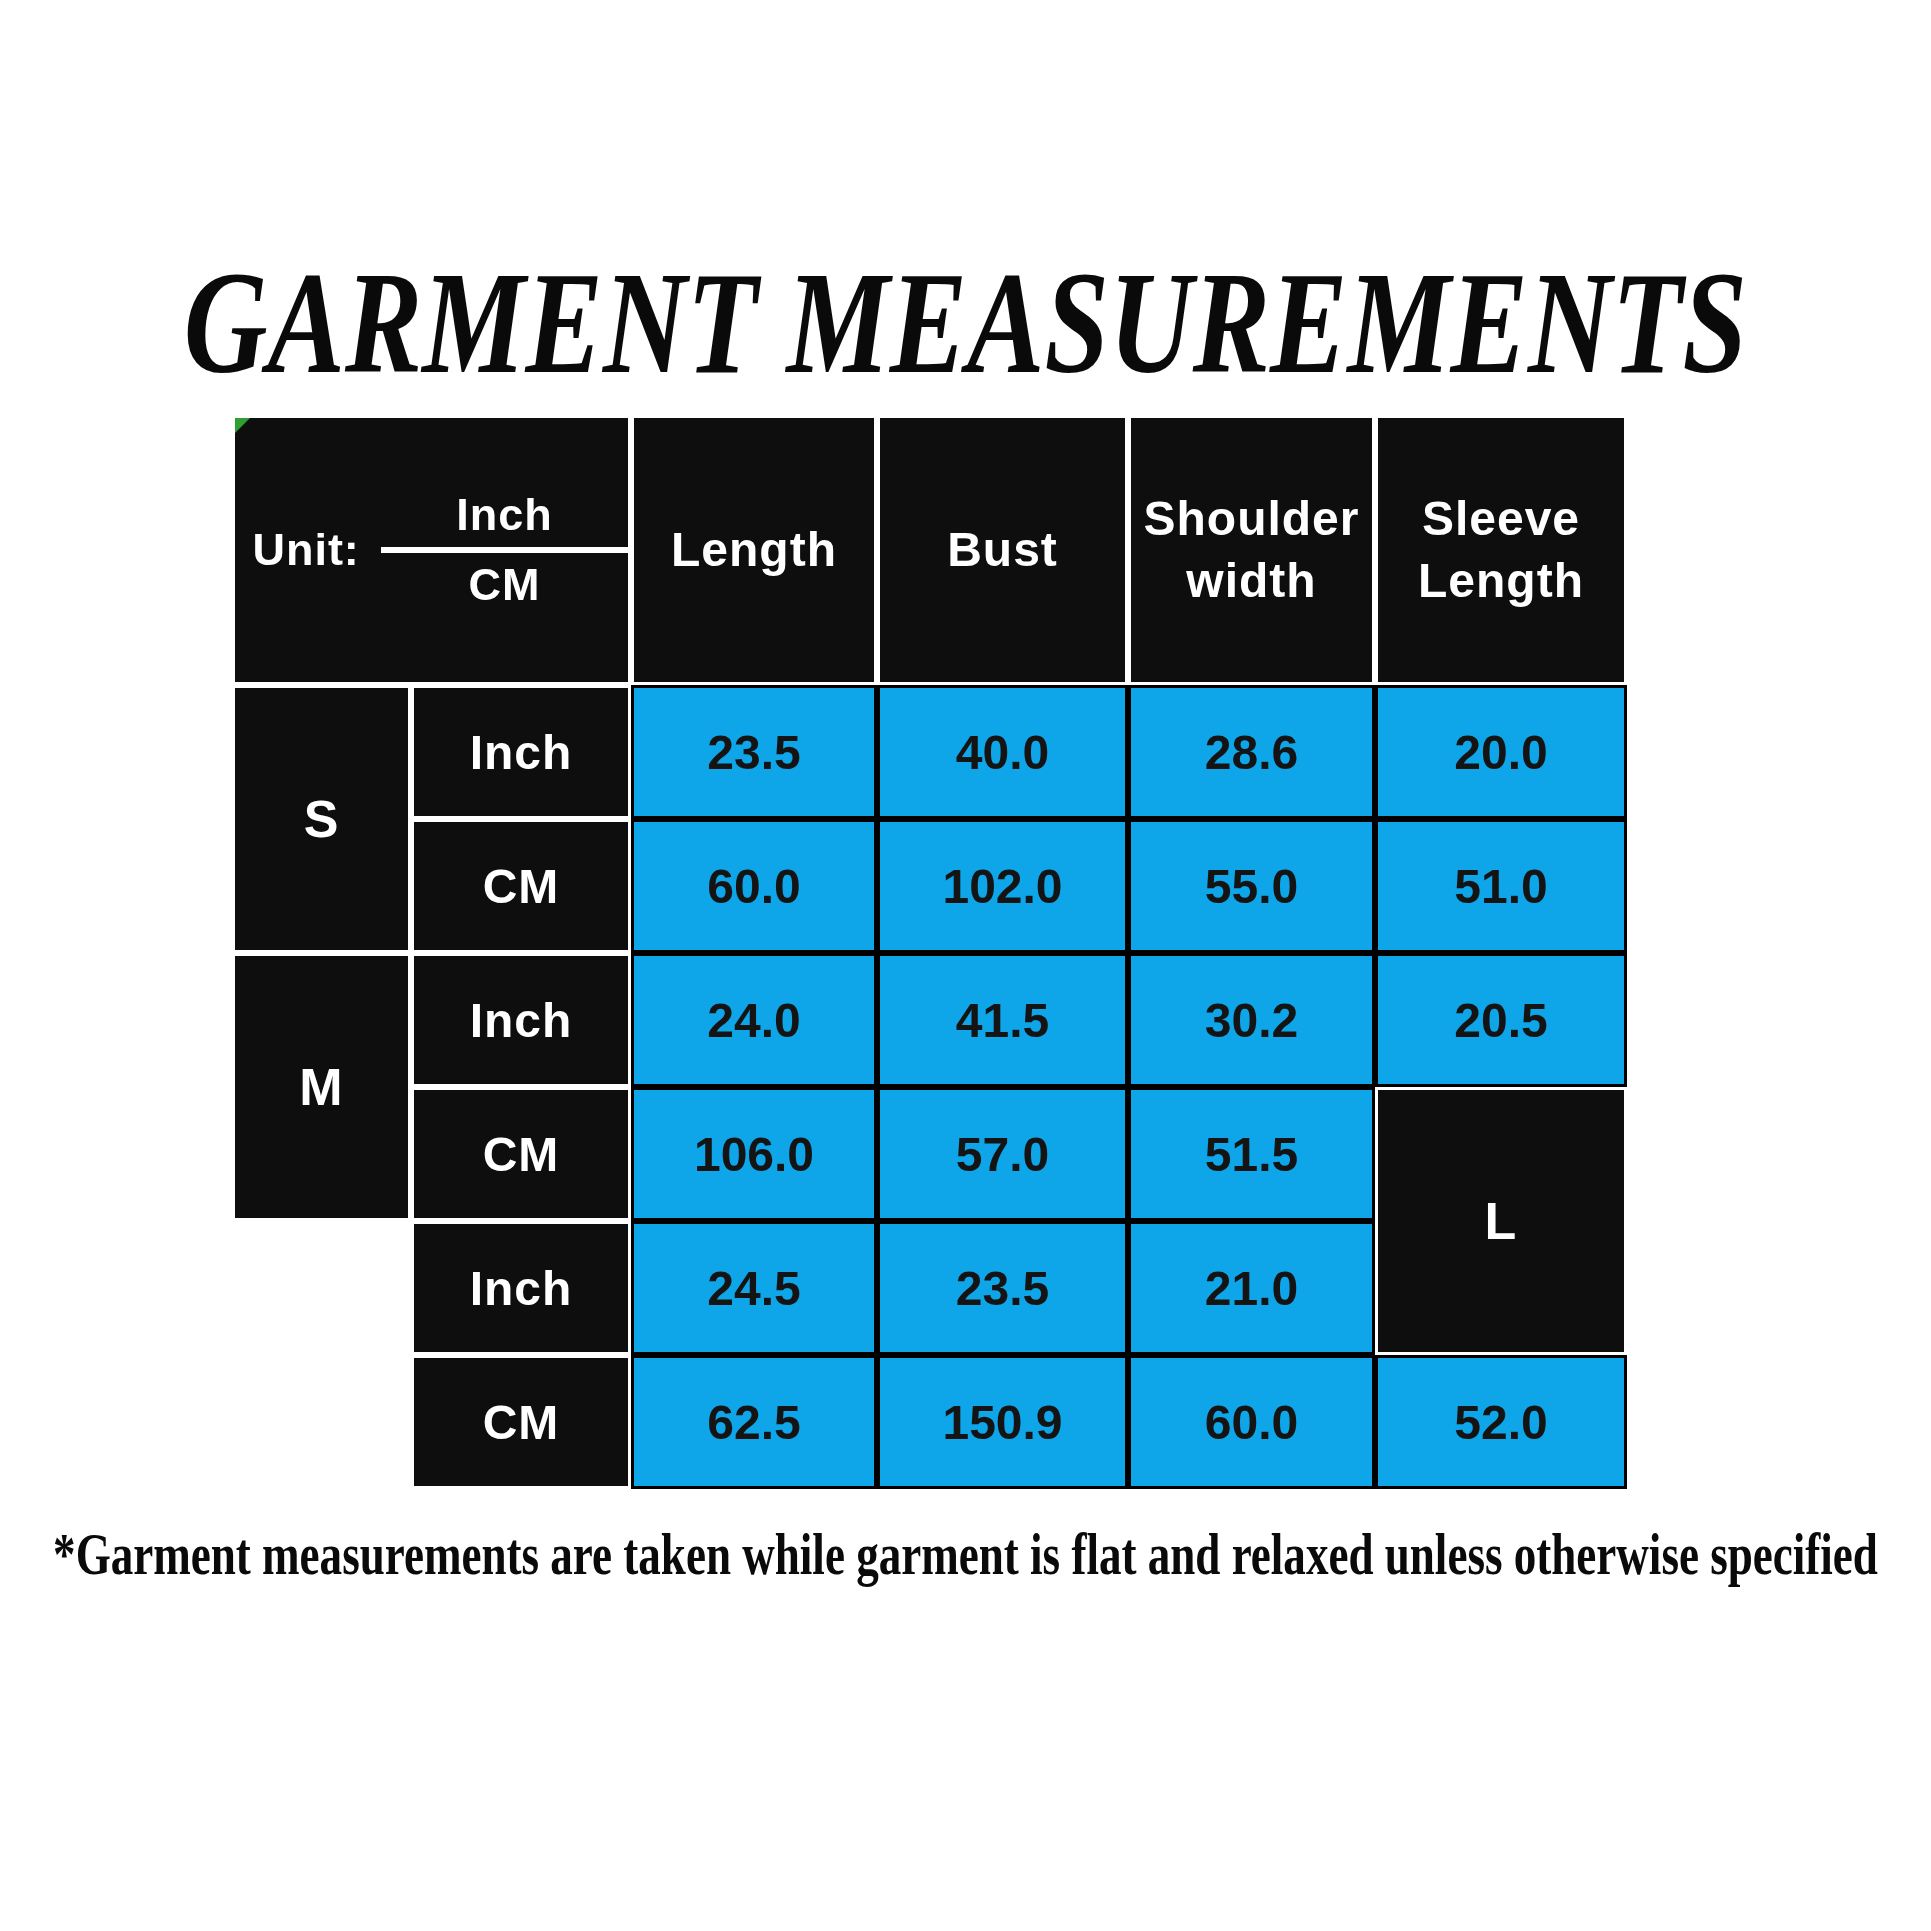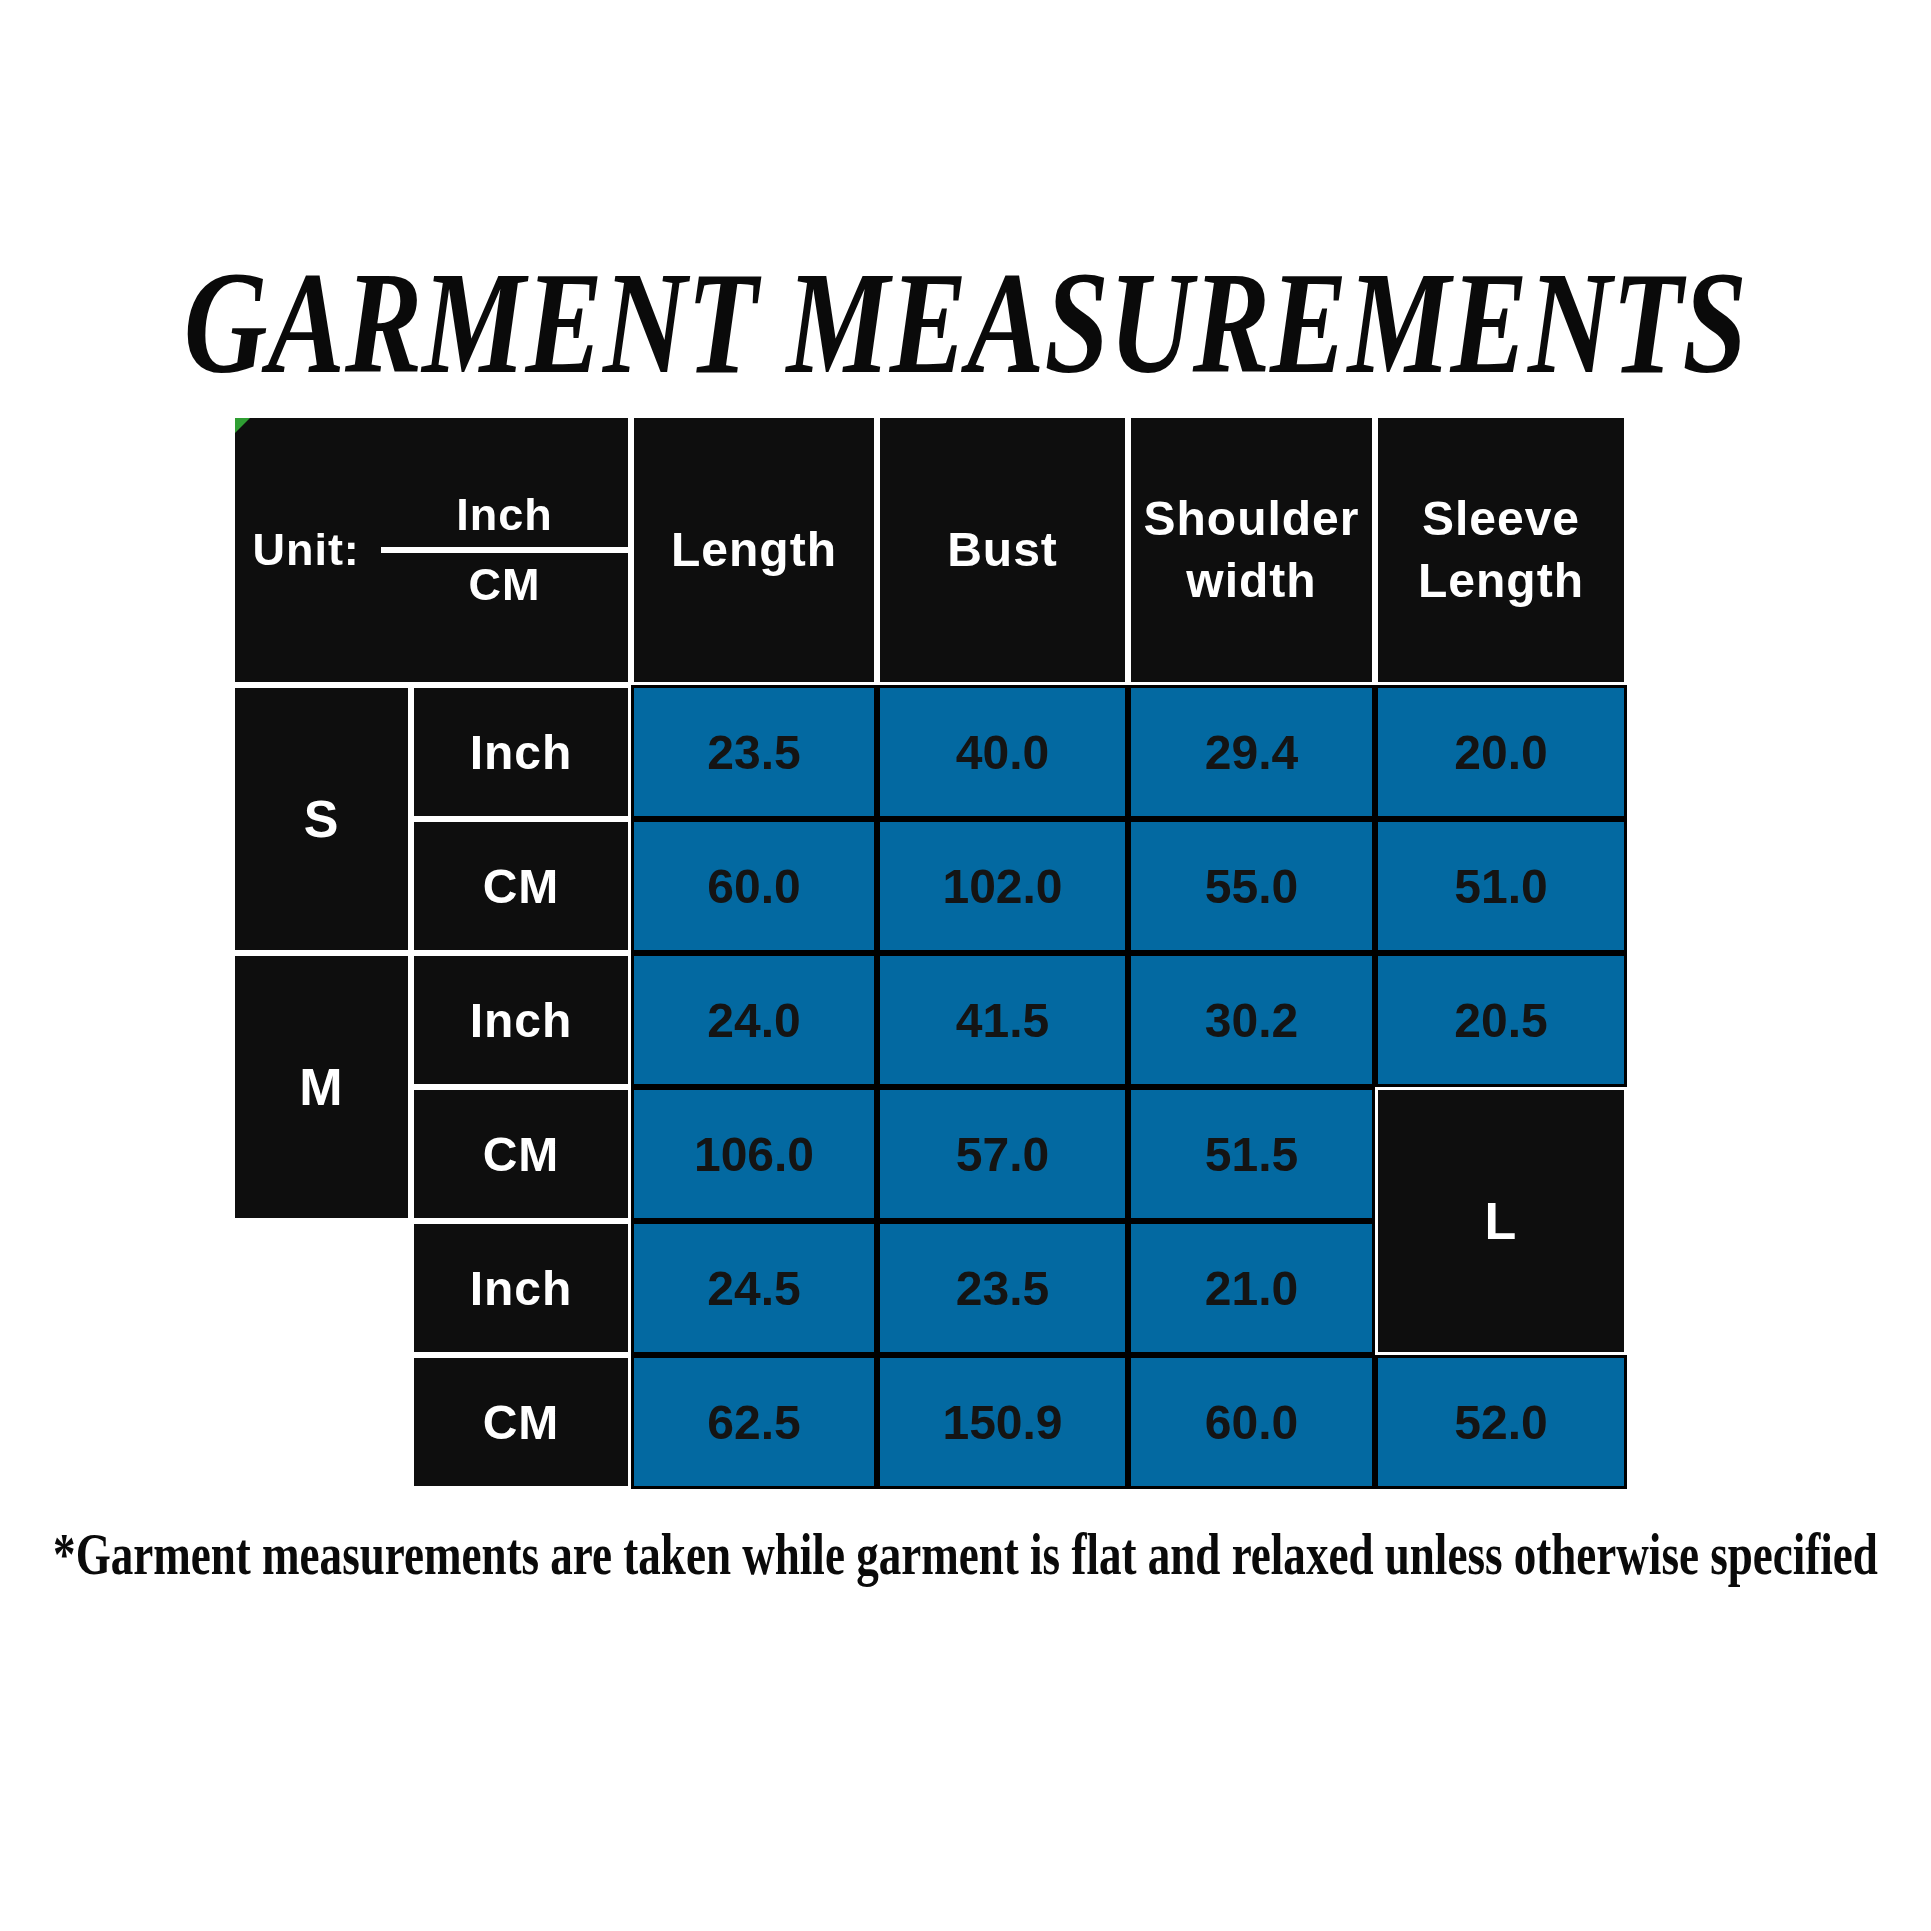--- a/index.html
+++ b/index.html
@@ -41,21 +41,21 @@
     text-align:center;
   }
   .dark{
     background:#0e0e0e;
     border:3.9px solid #ffffff;
     color:#ffffff;
     font-weight:bold;
     letter-spacing:1px;
   }
   .light{
-    background:#0369a1;
+    background:#0ea5e9;
     border:3.9px solid #000000;
     color:#141414;
     font-weight:bold;
     font-size:48px;
   }
   .col-header{
     font-size:48px;
     line-height:1.3;
     white-space:pre-line;
   }
@@ -117,21 +117,21 @@
   <div class="cell dark col-header">Bust</div>
   <div class="cell dark col-header">Shoulder
 width</div>
   <div class="cell dark col-header">Sleeve
 Length</div>
 
   <div class="cell dark size-label">S</div>
   <div class="cell dark row-unit">Inch</div>
   <div class="cell light">23.5</div>
   <div class="cell light">40.0</div>
-  <div class="cell light">29.4</div>
+  <div class="cell light">28.6</div>
   <div class="cell light">20.0</div>
   <div class="cell dark row-unit">CM</div>
   <div class="cell light">60.0</div>
   <div class="cell light">102.0</div>
   <div class="cell light">55.0</div>
   <div class="cell light">51.0</div>
 
   <div class="cell dark size-label">M</div>
   <div class="cell dark row-unit">Inch</div>
   <div class="cell light">24.0</div>

